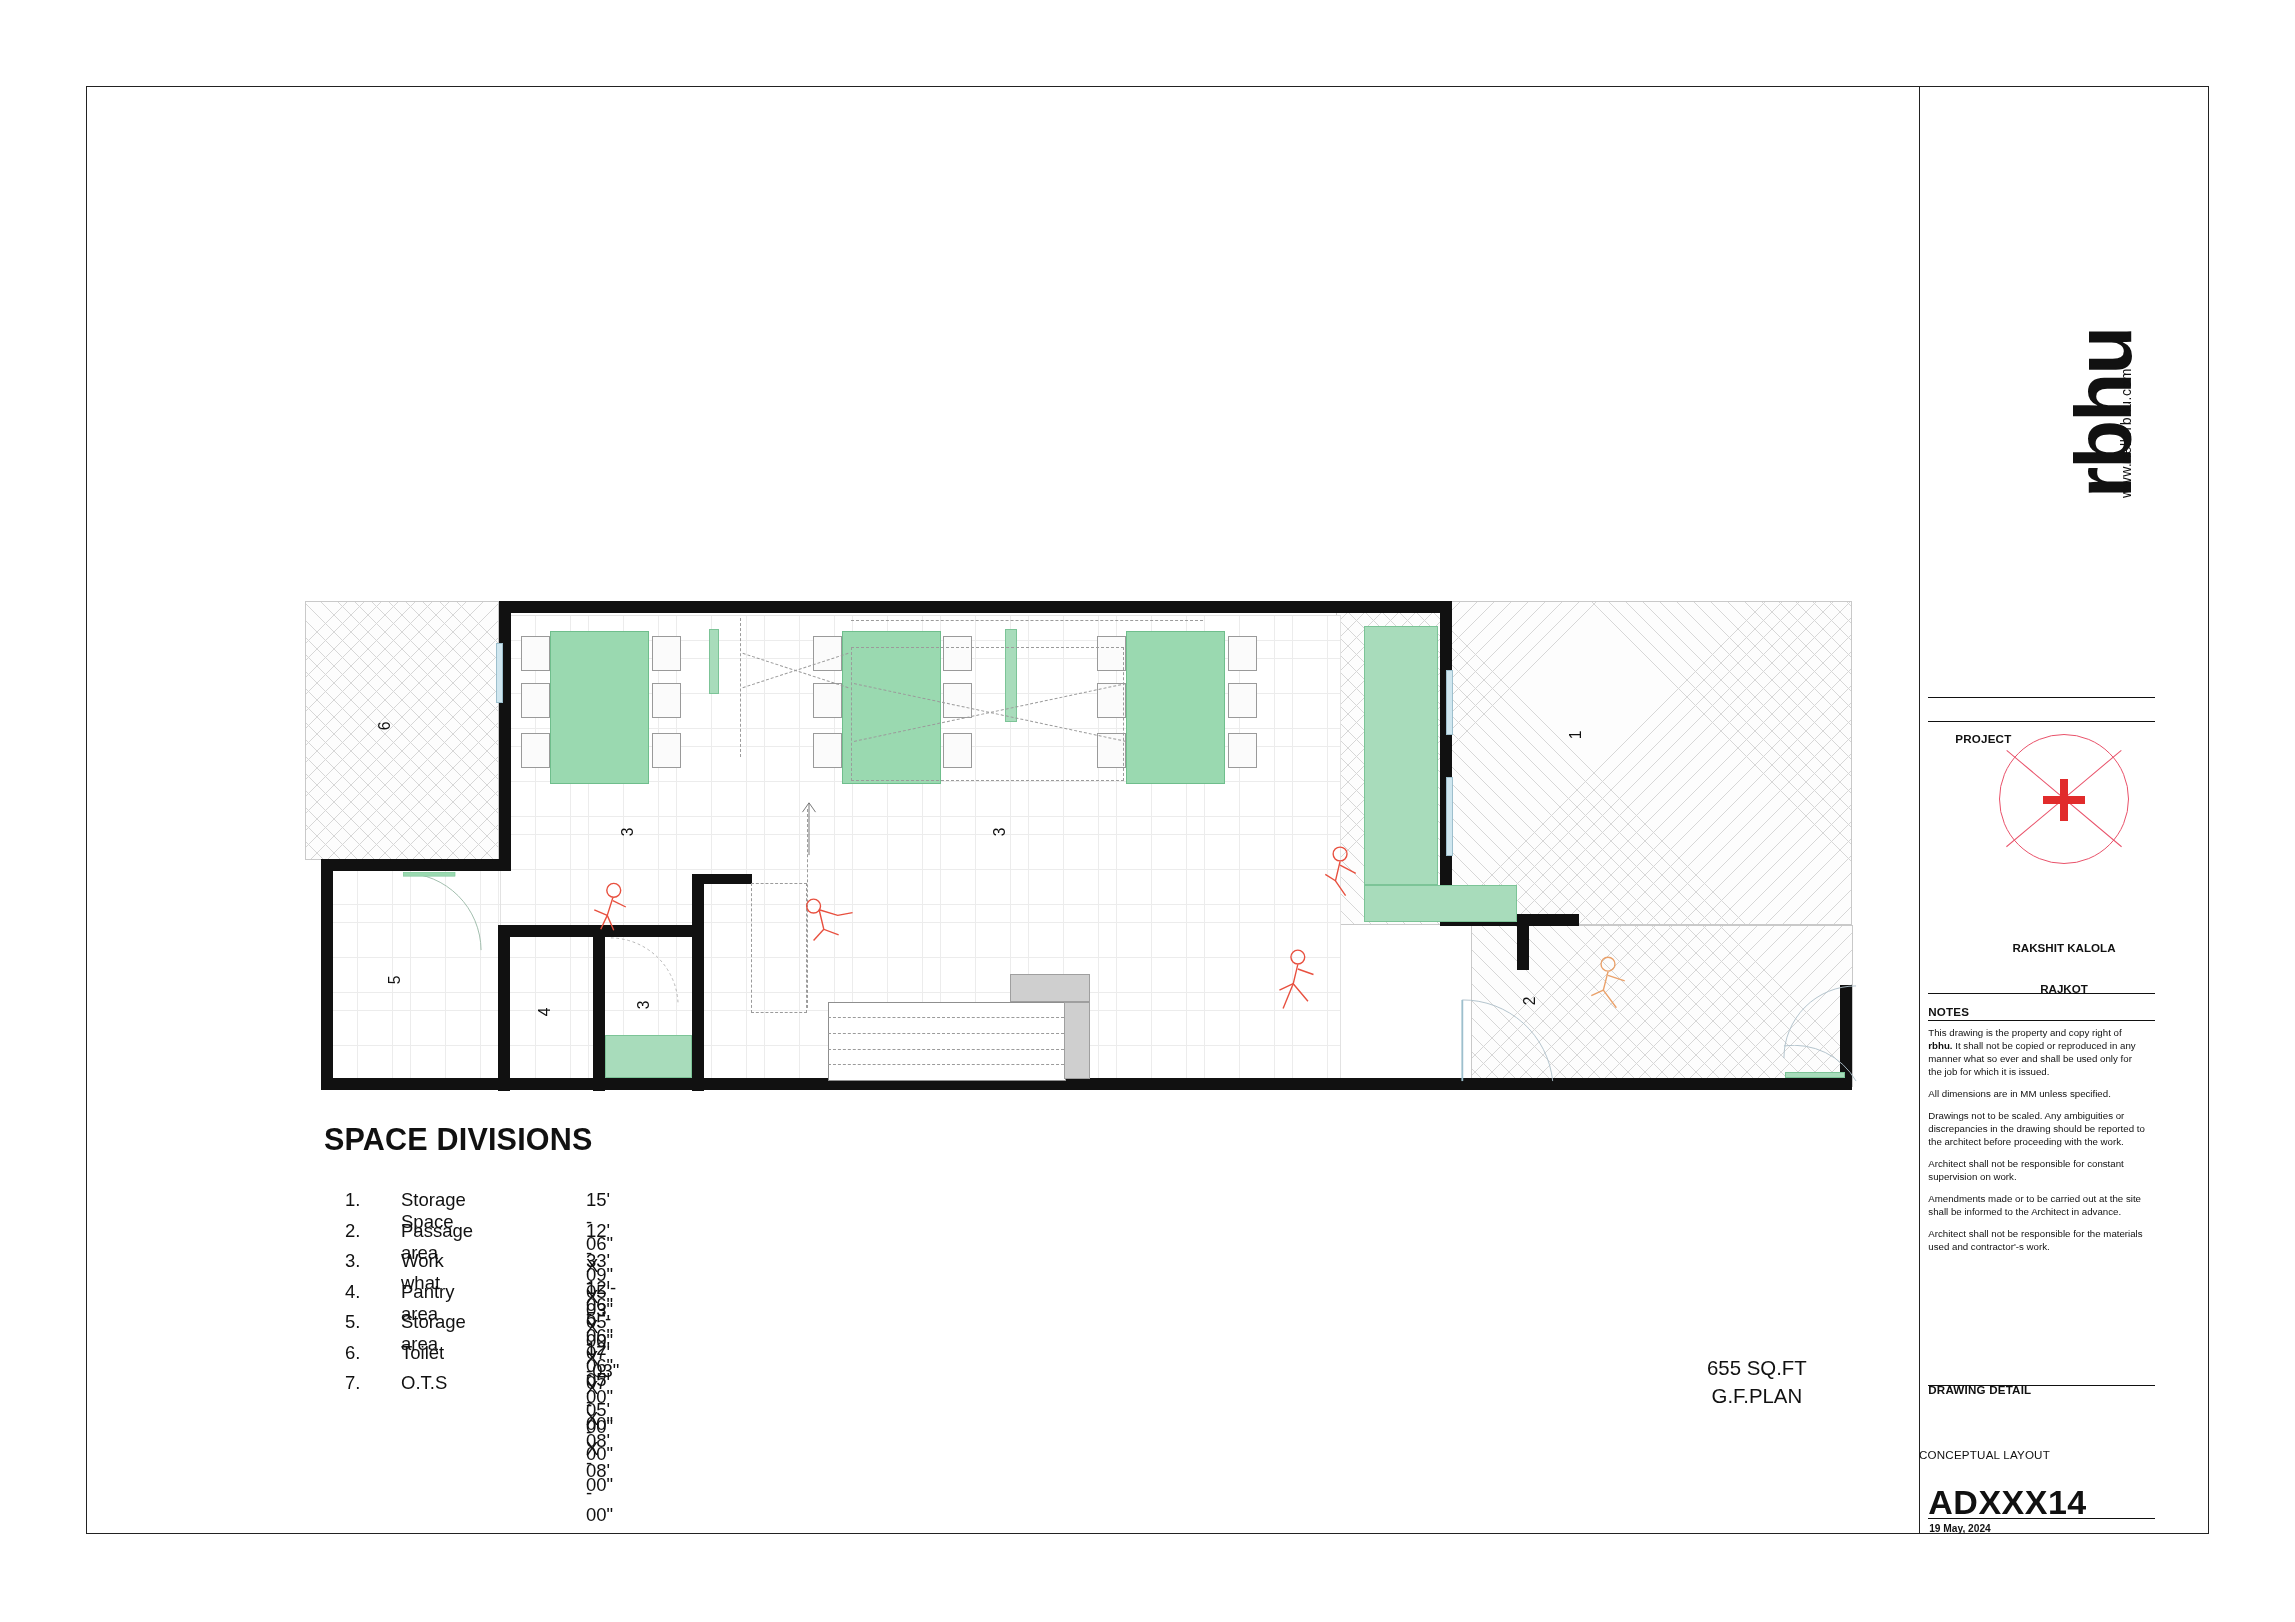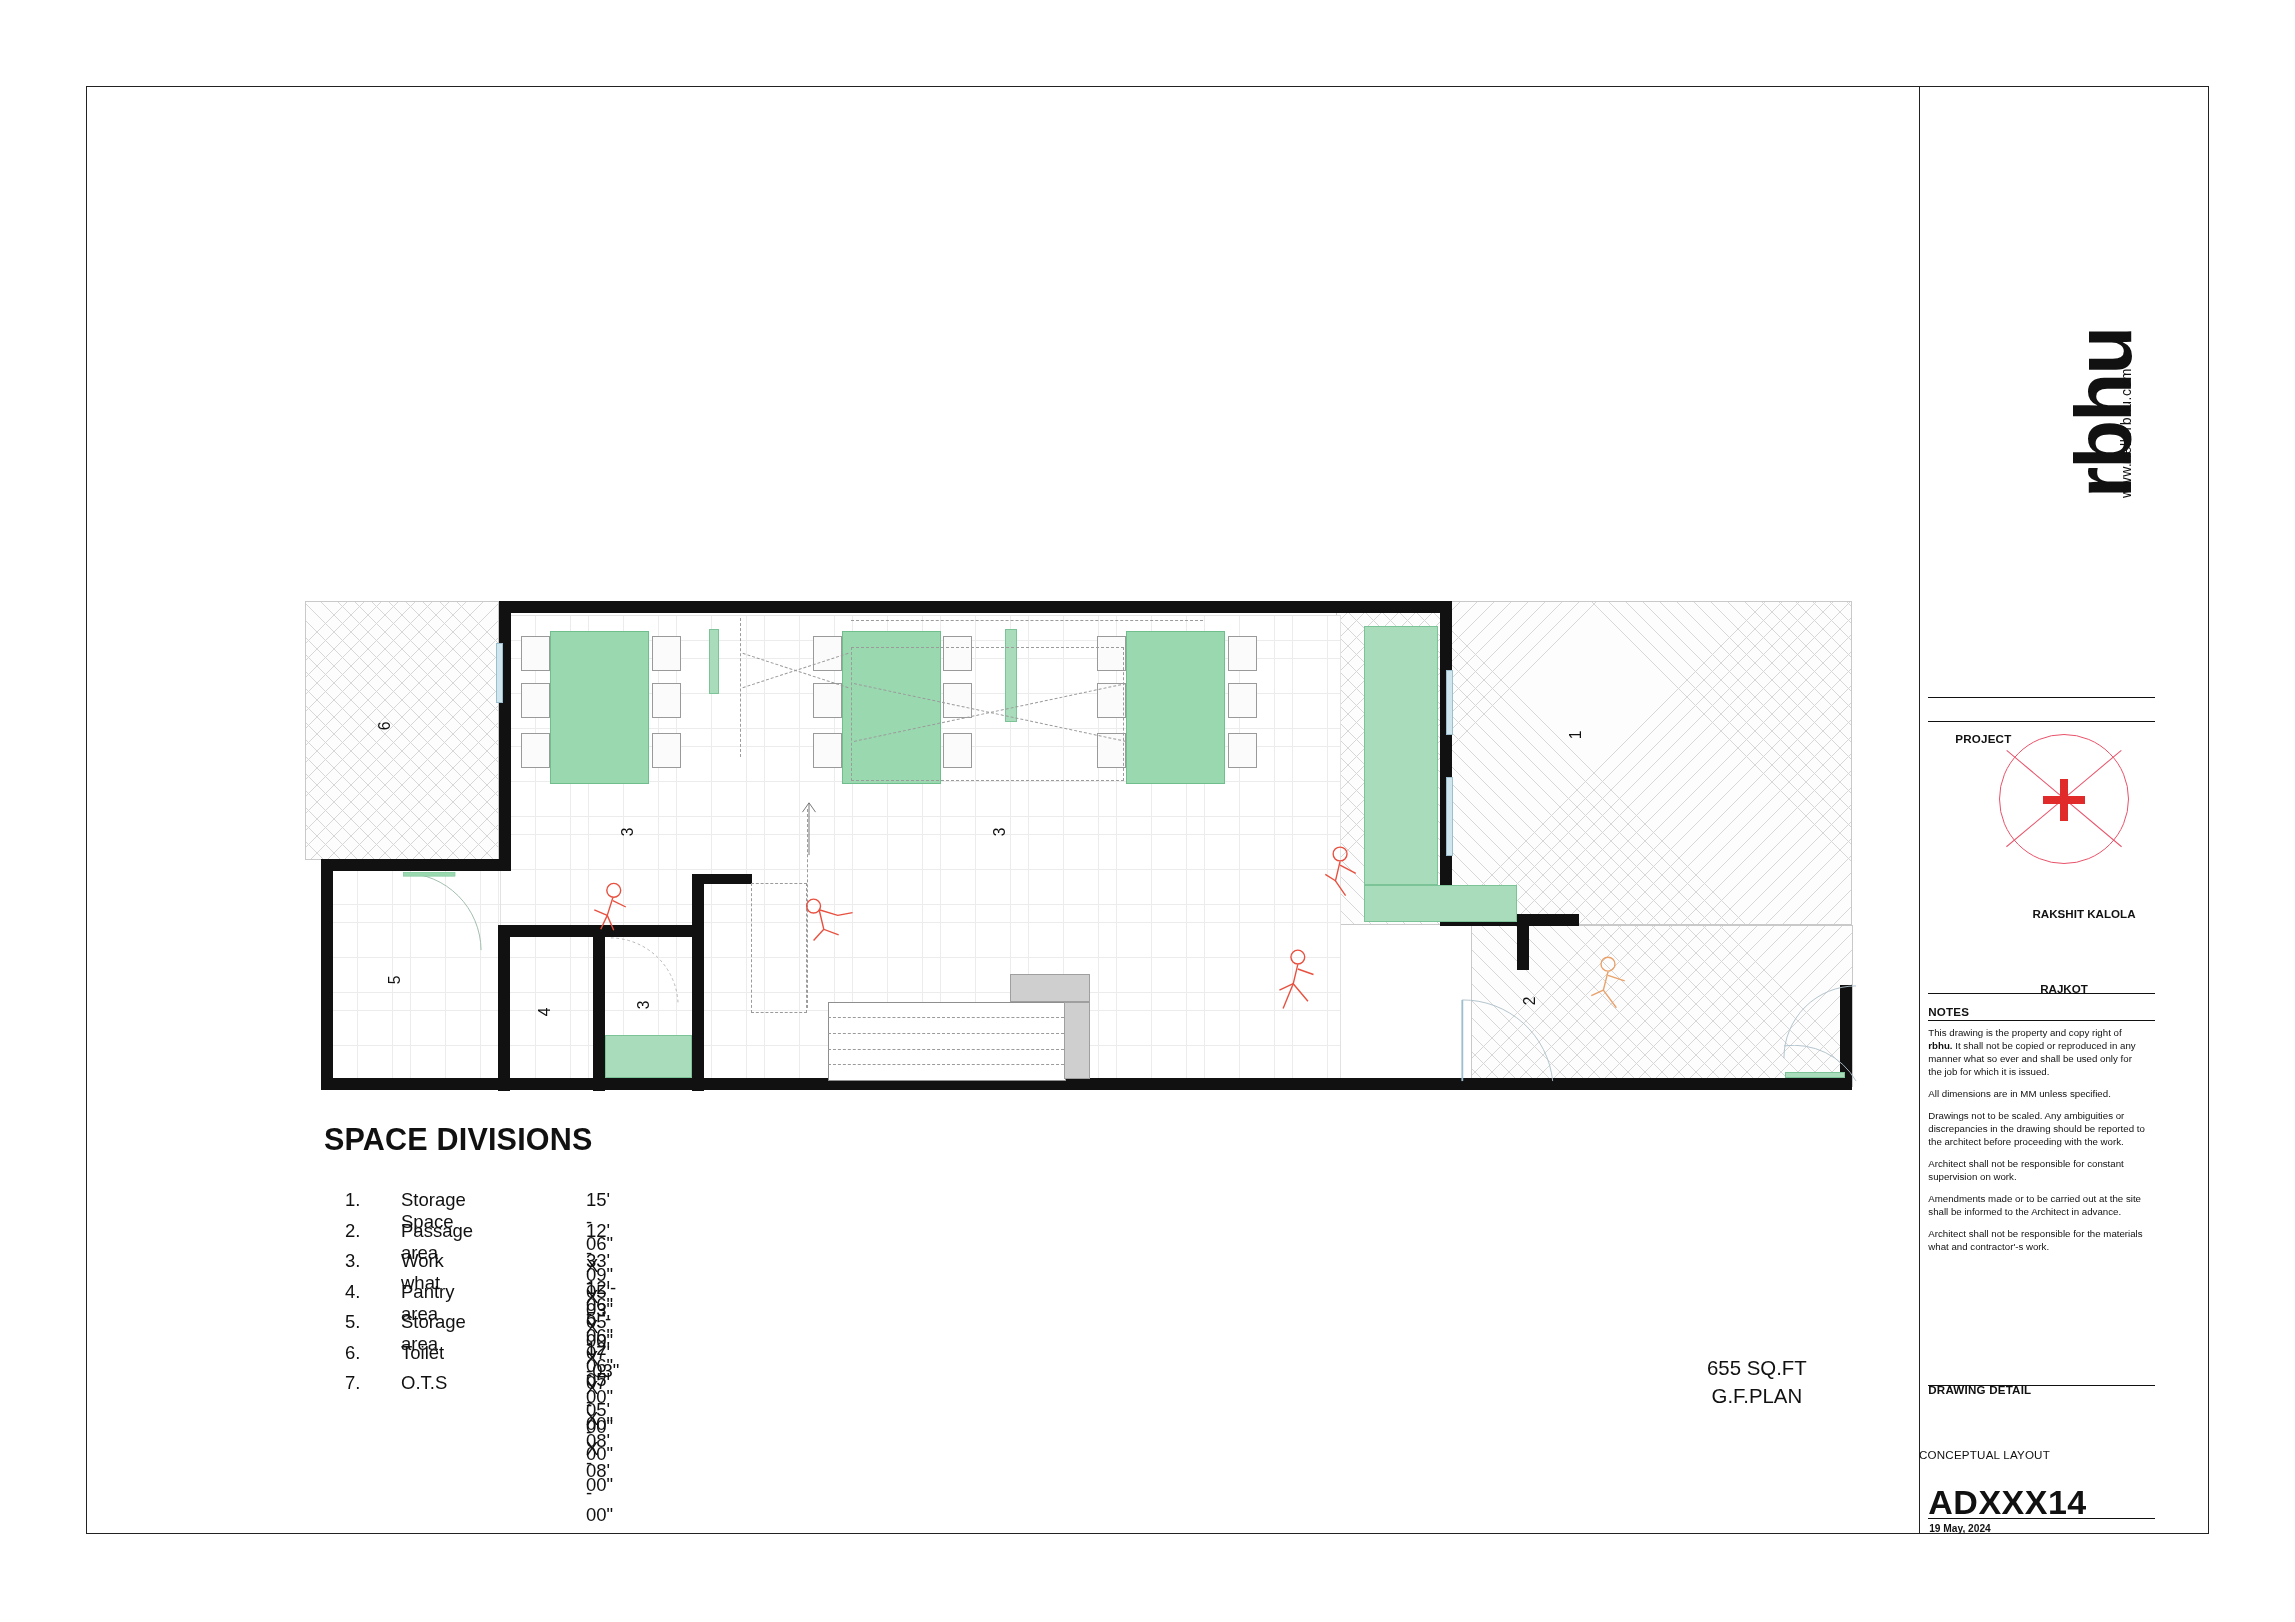--- a/index.html
+++ b/index.html
@@ -437,34 +437,34 @@
     <div class="tb-rule" style="left:9.3px; top:635px; width:227px;"></div>
 
     <div class="stamp">
       <div class="circ"></div>
       <div class="d1"></div>
       <div class="d2"></div>
       <div class="plus-h"></div>
       <div class="plus-v"></div>
     </div>
 
-    <div class="tb-center" style="top:821px;margin-left:20px;">RAKSHIT KALOLA</div>
+    <div class="tb-center" style="top:855px;">RAKSHIT KALOLA</div>
     <div class="tb-center" style="top:896px;">RAJKOT</div>
     <div class="tb-rule" style="left:9.3px; top:907px; width:227px;"></div>
 
     <div class="tb-label" style="left:9.3px; top:919px;">NOTES</div>
     <div class="tb-rule" style="left:9.3px; top:934px; width:227px;"></div>
 
     <div class="notes-body" style="top:941px;">
       <p>This drawing is the property and copy right of <b>rbhu.</b> It shall not be copied or reproduced in any manner what so ever and shall be used only for the job for which it is issued.</p>
       <p>All dimensions are in MM unless specified.</p>
       <p>Drawings not to be scaled. Any ambiguities or discrepancies in the drawing should be reported to the architect before proceeding with the work.</p>
       <p>Architect shall not be responsible for constant supervision on work.</p>
       <p>Amendments made or to be carried out at the site shall be informed to the Architect in advance.</p>
-      <p>Architect shall not be responsible for the materials what and contractor'-s work.</p>
+      <p>Architect shall not be responsible for the materials used and contractor'-s work.</p>
     </div>
 
     <div class="tb-label" style="left:9.3px; top:1281px;margin-top:16px;">DRAWING DETAIL</div>
     <div class="tb-rule" style="left:9.3px; top:1299px; width:227px;"></div>
 
     <div class="conceptual">CONCEPTUAL LAYOUT</div>
     <div class="dwg-code">ADXXX14</div>
     <div class="tb-rule" style="left:9.3px; top:1432px; width:227px;"></div>
     <div class="dwg-date">19 May, 2024</div>
   </div>

